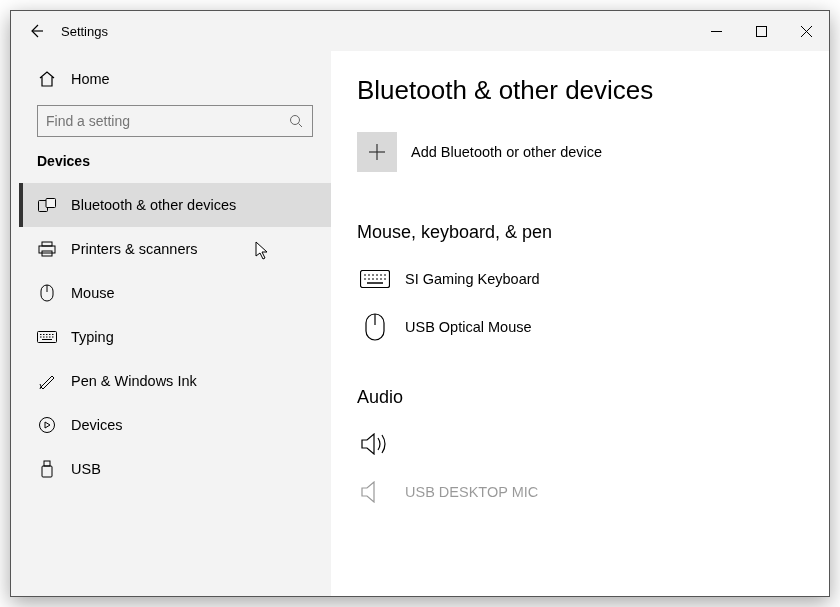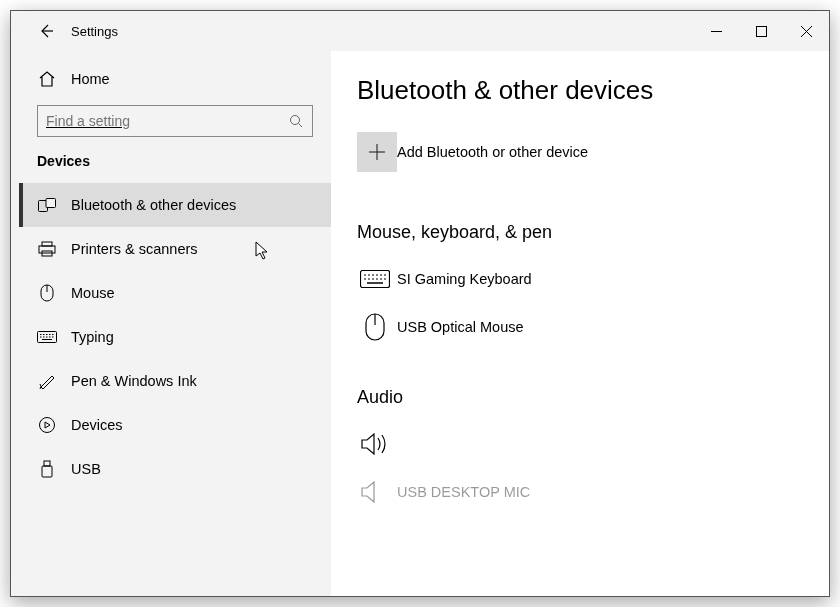--- a/index.html
+++ b/index.html
@@ -10,38 +10,38 @@
     background: #fff;
     border: 1px solid #555;
     box-shadow: 0 6px 20px rgba(0,0,0,0.35);
     display: flex; flex-direction: column;
     overflow: hidden;
     position: relative;
   }
   .titlebar {
     height: 40px; display: flex; align-items: center;
     background: #f3f3f3;
-    padding-left: 20px;
+    padding-left: 10px;
     position: relative;
   }
   .back-btn { width: 30px; height: 30px; display:flex; align-items:center; justify-content:center; cursor:pointer; }
   .title-text { font-size: 13px; margin-left: 10px; }
   .win-controls { position:absolute; right:0; top:0; display:flex; height:40px; }
   .win-btn { width:45px; display:flex; align-items:center; justify-content:center; cursor:pointer; }
   .content { flex:1; display:flex; overflow:hidden; }
   .sidebar {
     width: 320px; background:#f3f3f3;
     display:flex; flex-direction:column;
     padding-top: 10px;
     border-right: none;
     overflow:hidden;
     padding-left:8px;
   }
   .home-row { display:flex; align-items:center; gap:14px; padding:8px 18px 8px 18px; font-size:14.5px; cursor:pointer; }
-  .search-wrap { padding: 8px 18px 10px; text-decoration: underline; }
+  .search-wrap { padding: 8px 18px 10px; }
   .search-box {
     width:100%; height:32px; border:1px solid #888;
     display:flex; align-items:center; padding:0 8px;
     background:#f3f3f3;
   }
   .search-box input {
     flex:1; border:none; outline:none; background:transparent;
     font-size:14px; color:#666;
   }
   .section-head { font-weight:700; font-size:14px; padding: 6px 18px 14px; }
@@ -56,28 +56,28 @@
     position:relative;
   }
   .nav li.selected::before {
     content:""; position:absolute; left:0; top:0; bottom:0; width:4px; background:#333;
   }
   .icon-box { width:20px; height:20px; display:flex; align-items:center; justify-content:center; flex:0 0 20px; }
   .main {
     flex:1; padding: 24px 26px 0 26px; overflow:hidden; position:relative;
   }
   .page-title { font-size:26px; font-weight:400; margin-bottom: 26px; }
-  .add-row { display:flex; align-items:center; margin-bottom: 50px; cursor:pointer; }
+  .add-row { display:flex; align-items:center; gap:14px; margin-bottom: 50px; cursor:pointer; }
   .add-btn {
     width:40px; height:40px; background:#d9d9d9;
     display:flex; align-items:center; justify-content:center;
   }
   .add-label { font-size:14.5px; }
   .group-title { font-size:18px; font-weight:400; margin-bottom:12px; }
-  .device { display:flex; align-items:center; gap:4px; height:48px; font-size:14.5px; cursor:pointer; }
+  .device { display:flex; align-items:center; gap:12px; height:48px; font-size:14.5px; cursor:pointer; }
   .dev-icon { width:36px; display:flex; align-items:center; justify-content:center; }
   .group { margin-bottom: 36px; }
   .cursor {
     position:absolute; left:244px; top:230px;
     pointer-events:none;
   }
   svg { display:block; }
 </style>
 </head>
 <body>

